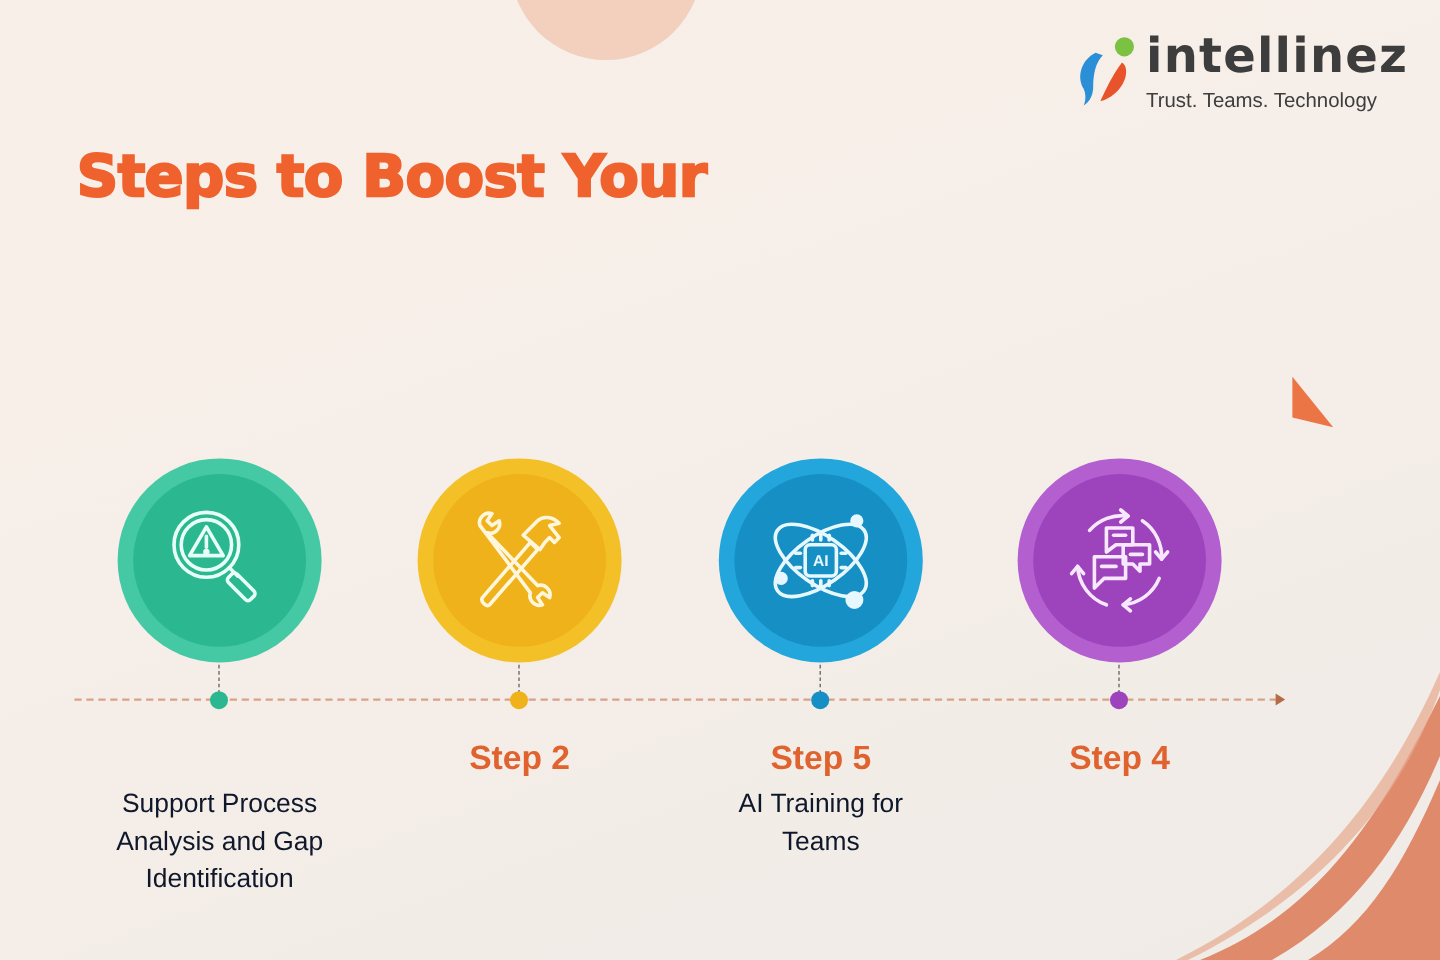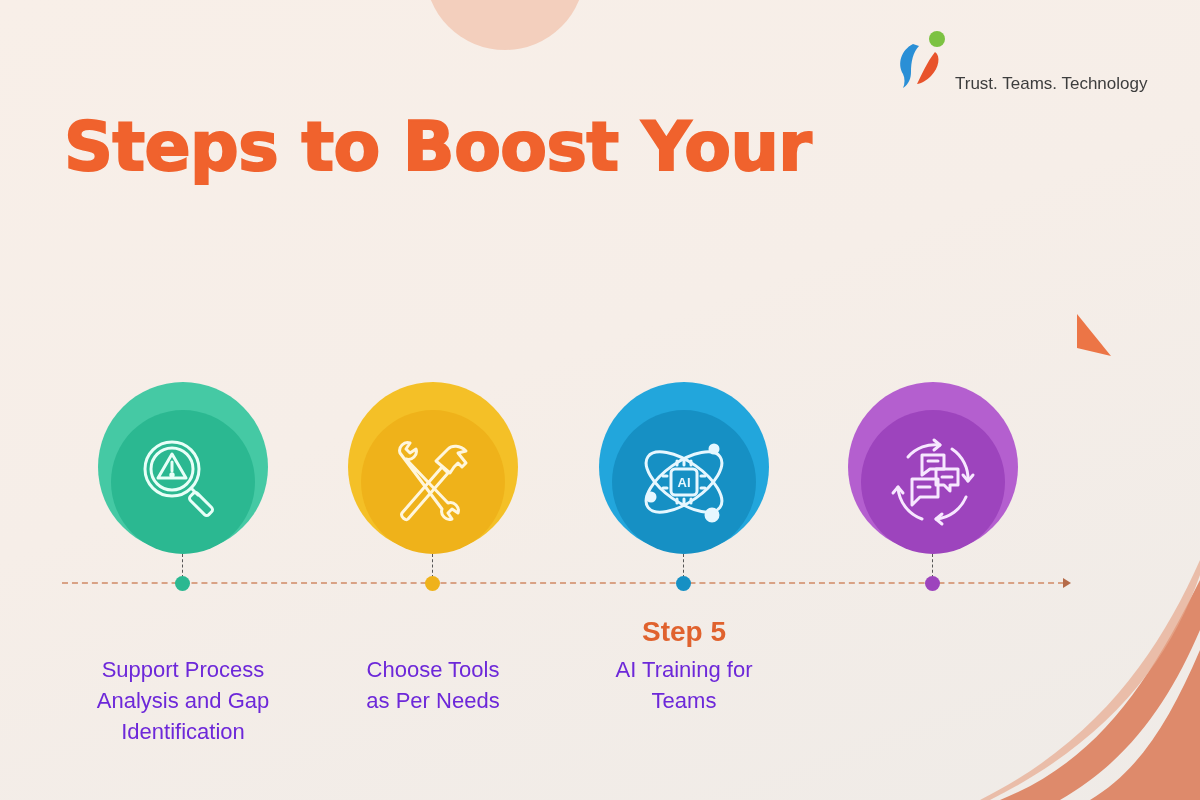--- a/index.html
+++ b/index.html
@@ -20,55 +20,55 @@
       position: absolute; left: 60px; top: -4px; font-size: 40px; font-weight: bold;
       color: #3d3d3d; letter-spacing: 1px; font-family: "DejaVu Sans", sans-serif;
     }
     .logo-tag {
       position: absolute; left: 60px; top: 46px; font-size: 17px; color: #3d3d3d;
       font-family: "Liberation Sans", sans-serif; white-space: nowrap;
     }
     .title {
       position: absolute; left: 64px; top: 108px; margin: 0;
       font-family: "DejaVu Sans", sans-serif; font-weight: bold;
-      font-size: 68px; line-height: 78px; color: #f0622d; letter-spacing: -0.5px;
+      font-size: 48px; line-height: 78px; color: #f0622d; letter-spacing: -0.5px;
       -webkit-text-stroke: 2px #f0622d;
     }
     .title span { display: block; white-space: nowrap; }
     .timeline {
       position: absolute; left: 62px; top: 582px; width: 1002px; height: 0;
       border-top: 2px dashed #d9a285;
     }
     .timeline-arrow {
       position: absolute; left: 1063px; top: 578px; width: 0; height: 0;
       border-top: 5px solid transparent; border-bottom: 5px solid transparent;
       border-left: 8px solid #b56a48;
     }
     .step { position: absolute; top: 382px; width: 240px; text-align: center; }
     .step-circle {
       position: relative; margin: 0 auto; width: 170px; height: 170px; border-radius: 50%;
     }
     .step-circle .inner {
-      position: absolute; left: 13px; top: 28px; width: 144px; height: 144px; border-radius: 50%;
+      position: absolute; left: 13px; top: 13px; width: 144px; height: 144px; border-radius: 50%;
       display: flex; align-items: center; justify-content: center; text-align: center;
     }
     .step-circle svg { width: 110px; height: 110px; }
     .connector {
       position: absolute; left: 119px; top: 172px; height: 24px; border-left: 1.5px dashed #555;
     }
     .dot {
       position: absolute; left: 112px; top: 194px; width: 15px; height: 15px; border-radius: 50%;
     }
     .step-label {
       position: absolute; left: 0; top: 234px; width: 240px;
       font-size: 28px; font-weight: bold; color: #e0622e;
     }
     .step-desc {
       position: absolute; left: 0; top: 272px; width: 240px;
-      font-size: 22px; line-height: 31px; color: #6d28d9;
+      font-size: 22px; line-height: 31px; color: #0f172a;
     }
   </style>
 </head>
 <body>
 
 <div class="deco-circle"></div>
 
 <svg class="deco-triangle" viewBox="0 0 40 48">
   <polygon points="2,2 2,36 36,44" fill="#ec7546"></polygon>
 </svg>
@@ -78,20 +78,21 @@
   <path d="M220,90 C190,160 160,210 110,240 L220,240 Z" fill="#de8a6b"></path>
   <path d="M220,0 C180,90 120,180 0,240 L10,240 C130,180 190,100 220,15 Z" fill="#e7a98f" opacity="0.7"></path>
 </svg>
 
 <div class="logo">
   <svg class="logo-mark" viewBox="0 0 56 60">
     <circle cx="42" cy="9" r="8" fill="#7cc242"></circle>
     <path d="M18,14 C6,20 2,34 8,44 C10,48 10,54 8,58 C14,54 16,48 16,42 C16,32 18,22 24,16 Z" fill="#2a8fd6"></path>
     <path d="M40,22 C46,26 44,38 36,46 C32,50 26,54 22,54 C26,46 32,32 40,22 Z" fill="#e8532b"></path>
   </svg>
+  <div class="logo-word">intellinez</div>
   <div class="logo-tag">Trust. Teams. Technology</div>
 </div>
 
 <h1 class="title">
   <span>Steps to Boost Your</span>
 </h1>
 
 <div class="timeline"></div>
 <div class="timeline-arrow"></div>
 
@@ -119,21 +120,21 @@
     <div class="inner" style="background:#efb21a;">
       <svg viewBox="0 0 110 110" fill="none" stroke="#fff6dc" stroke-width="3" stroke-linejoin="round" stroke-linecap="round">
         <path d="M22,26 C20,20 26,14 32,16 L28,22 L32,26 L38,22 C40,28 34,34 28,32 L70,76 C76,74 82,80 80,86 L74,82 L70,86 L74,92 C68,94 62,88 64,82 Z"></path>
         <path d="M24,86 L64,40 L70,46 L30,92 C28,94 22,90 24,86 Z"></path>
         <path d="M58,34 L70,22 C74,18 82,18 88,24 L80,26 L88,36 L84,40 L80,36 L76,40 L72,46 Z"></path>
       </svg>
     </div>
   </div>
   <div class="connector"></div>
   <div class="dot" style="background:#efb21a;"></div>
-  <div class="step-desc" style="padding:0 52px;box-sizing:border-box;">Choose Tools as Per Needs</div>
+  <div class="step-label">Step 2</div>
 </div>
 
 <div class="step" style="left:564px;">
   <div class="step-circle" style="background:#22a6dc;">
     <div class="inner" style="background:#1690c4;">
       <svg viewBox="0 0 110 110" fill="none" stroke="#e6f7ff" stroke-width="3" stroke-linecap="round">
         <ellipse cx="55" cy="55" rx="44" ry="20" transform="rotate(35 55 55)"></ellipse>
         <ellipse cx="55" cy="55" rx="44" ry="20" transform="rotate(-35 55 55)"></ellipse>
         <rect x="42" y="42" width="26" height="26" rx="4"></rect>
         <line x1="48" y1="34" x2="48" y2="38"></line>
@@ -175,13 +176,14 @@
         <line x1="50" y1="34" x2="60" y2="34"></line>
         <path d="M58,42 L80,42 L80,58 L72,58 L72,64 L66,58 L58,58 Z"></path>
         <line x1="64" y1="50" x2="74" y2="50"></line>
         <path d="M34,52 L60,52 L60,70 L42,70 L34,78 Z"></path>
         <line x1="40" y1="60" x2="52" y2="60"></line>
       </svg>
     </div>
   </div>
   <div class="connector"></div>
   <div class="dot" style="background:#9d44bd;"></div>
+  <div class="step-label">Step 4</div>
 </div>
 
 </body></html>

